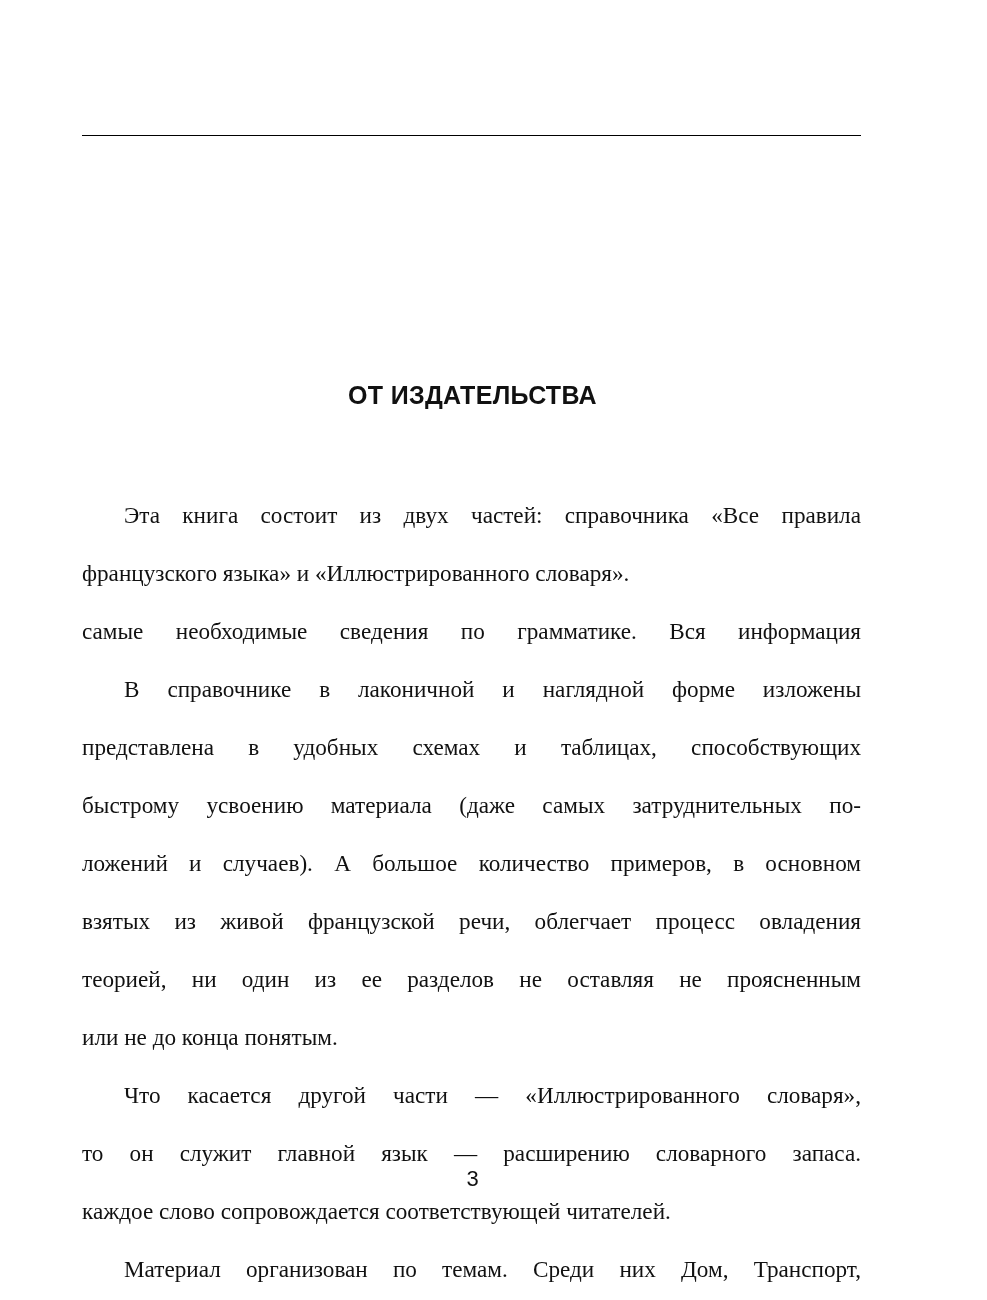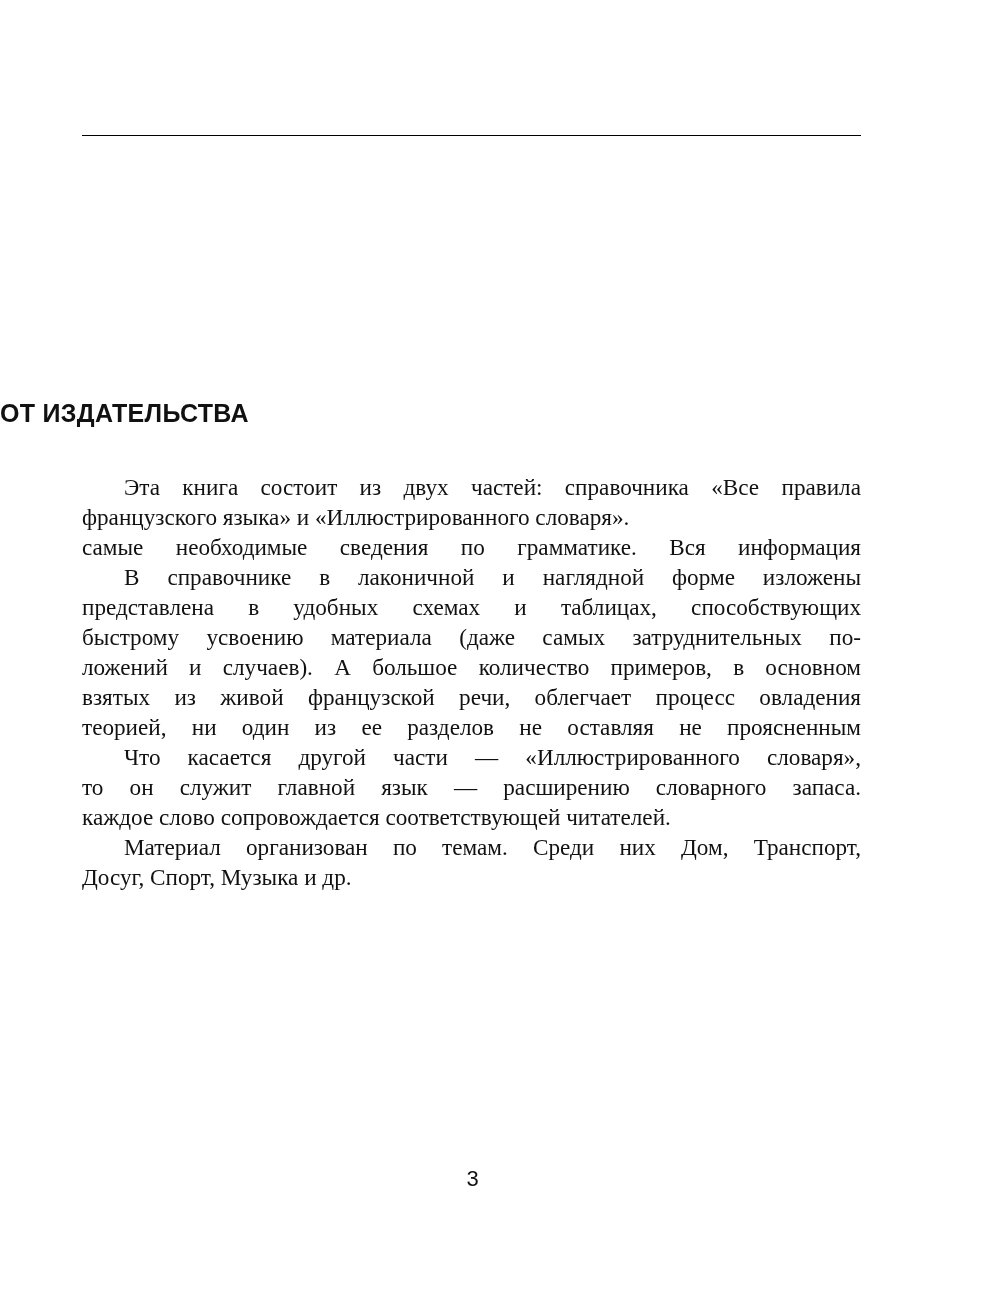--- a/index.html
+++ b/index.html
@@ -18,22 +18,23 @@
       position: absolute;
       left: 82px;
       top: 135px;
       width: 779px;
       height: 0;
       border-top: 1.5px solid #000000;
     }
     .page-title {
       position: absolute;
       left: 0;
-      top: 398px;
+      top: 380px;
       width: 945px;
+      text-align: center;
       font-family: "Liberation Sans", sans-serif;
       font-weight: bold;
       font-size: 25px;
       letter-spacing: 0.3px;
       margin: 0;
       line-height: 30px;
     }
     .body-text {
       position: absolute;
       left: 82px;
@@ -42,20 +43,21 @@
       font-family: "Liberation Serif", serif;
       font-size: 23.2px;
       line-height: 30px;
     }
     .line {
       display: block;
       white-space: nowrap;
       height: 30px;
       text-align: justify;
       text-align-last: justify;
+      margin-top: 28px;
     }
     .line.indent {
       padding-left: 42px;
     }
     .line.last {
       text-align-last: left;
     }
     .page-number {
       position: absolute;
       left: 0;
@@ -80,20 +82,21 @@
     <span class="line last">французского языка» и «Иллюстрированного словаря».</span>
   </div>
   <div>
     <span class="line">самые необходимые сведения по грамматике. Вся информация</span>
     <span class="line indent">В справочнике в лаконичной и наглядной форме изложены</span>
     <span class="line">представлена в удобных схемах и таблицах, способствующих</span>
     <span class="line">быстрому усвоению материала (даже самых затруднительных по-</span>
     <span class="line">ложений и случаев).  А большое количество примеров, в основном</span>
     <span class="line">взятых из живой французской речи, облегчает процесс овладения</span>
     <span class="line">теорией, ни один из ее разделов не оставляя не проясненным</span>
+    <span class="line last">или не до конца понятым.</span>
   </div>
   <div>
     <span class="line indent">Что касается другой части — «Иллюстрированного словаря»,</span>
     <span class="line">то он служит главной язык — расширению словарного запаса.</span>
     <span class="line last">каждое слово сопровождается соответствующей читателей.</span>
   </div>
   <div>
     <span class="line indent">Материал организован по темам. Среди них Дом, Транспорт,</span>
     <span class="line last">Досуг, Спорт, Музыка и др.</span>
   </div>

